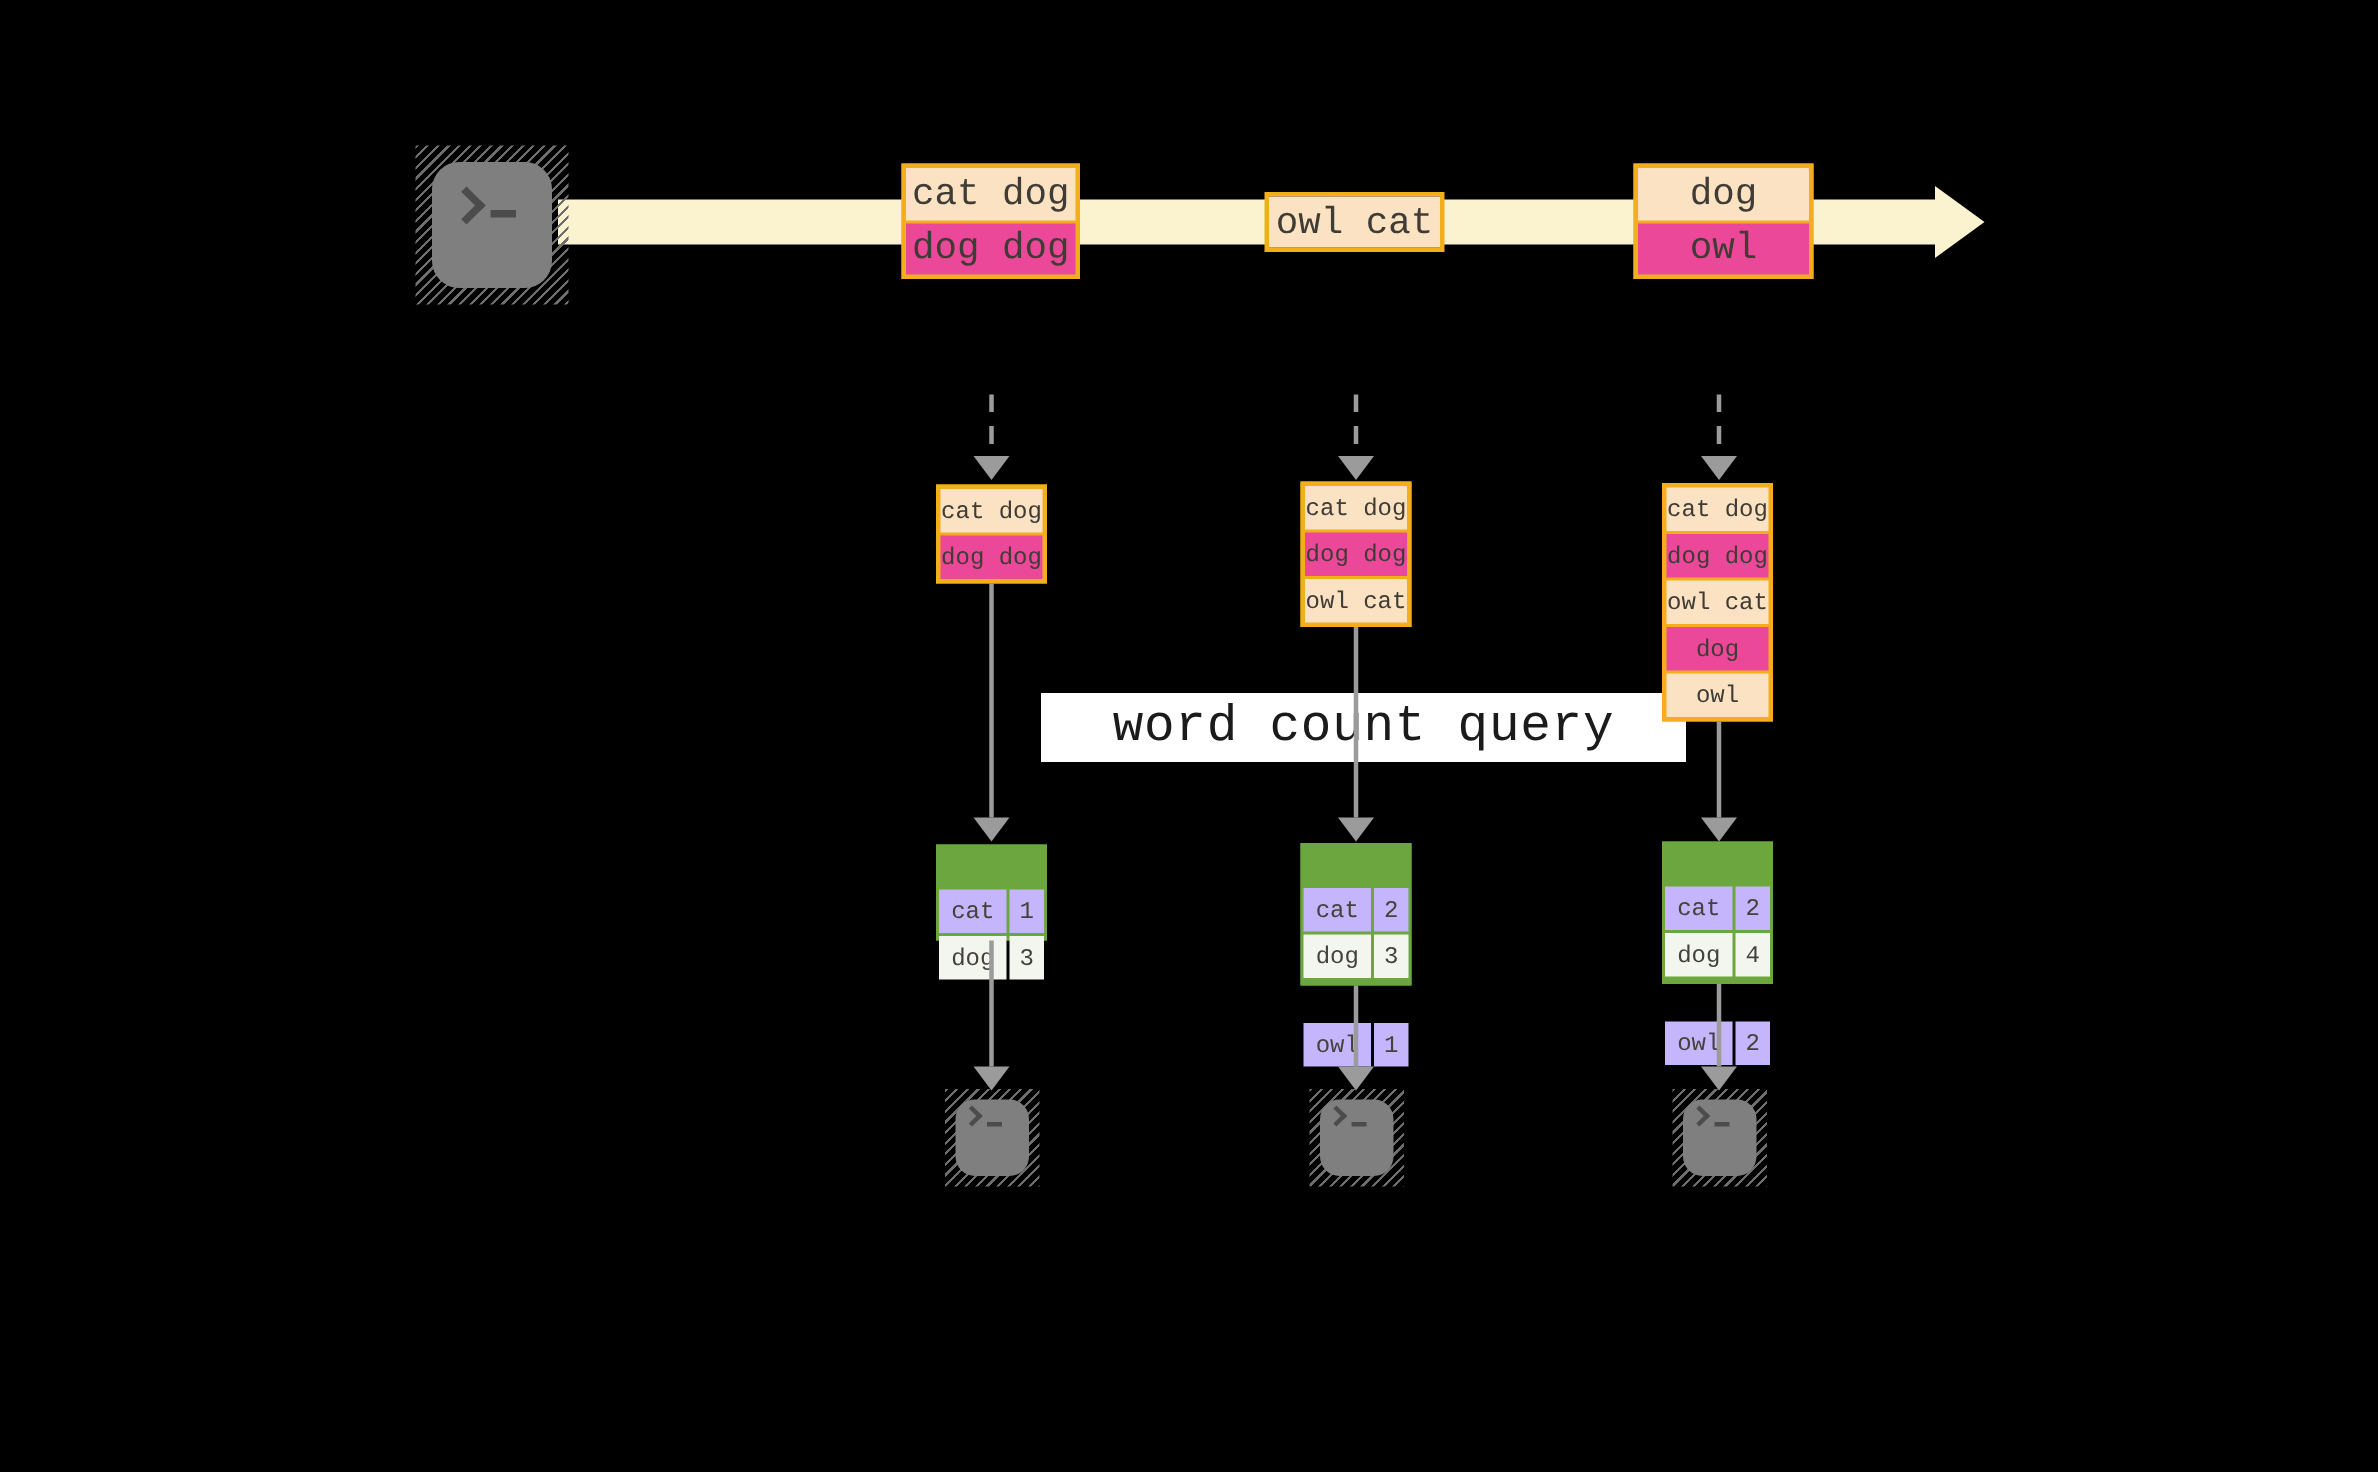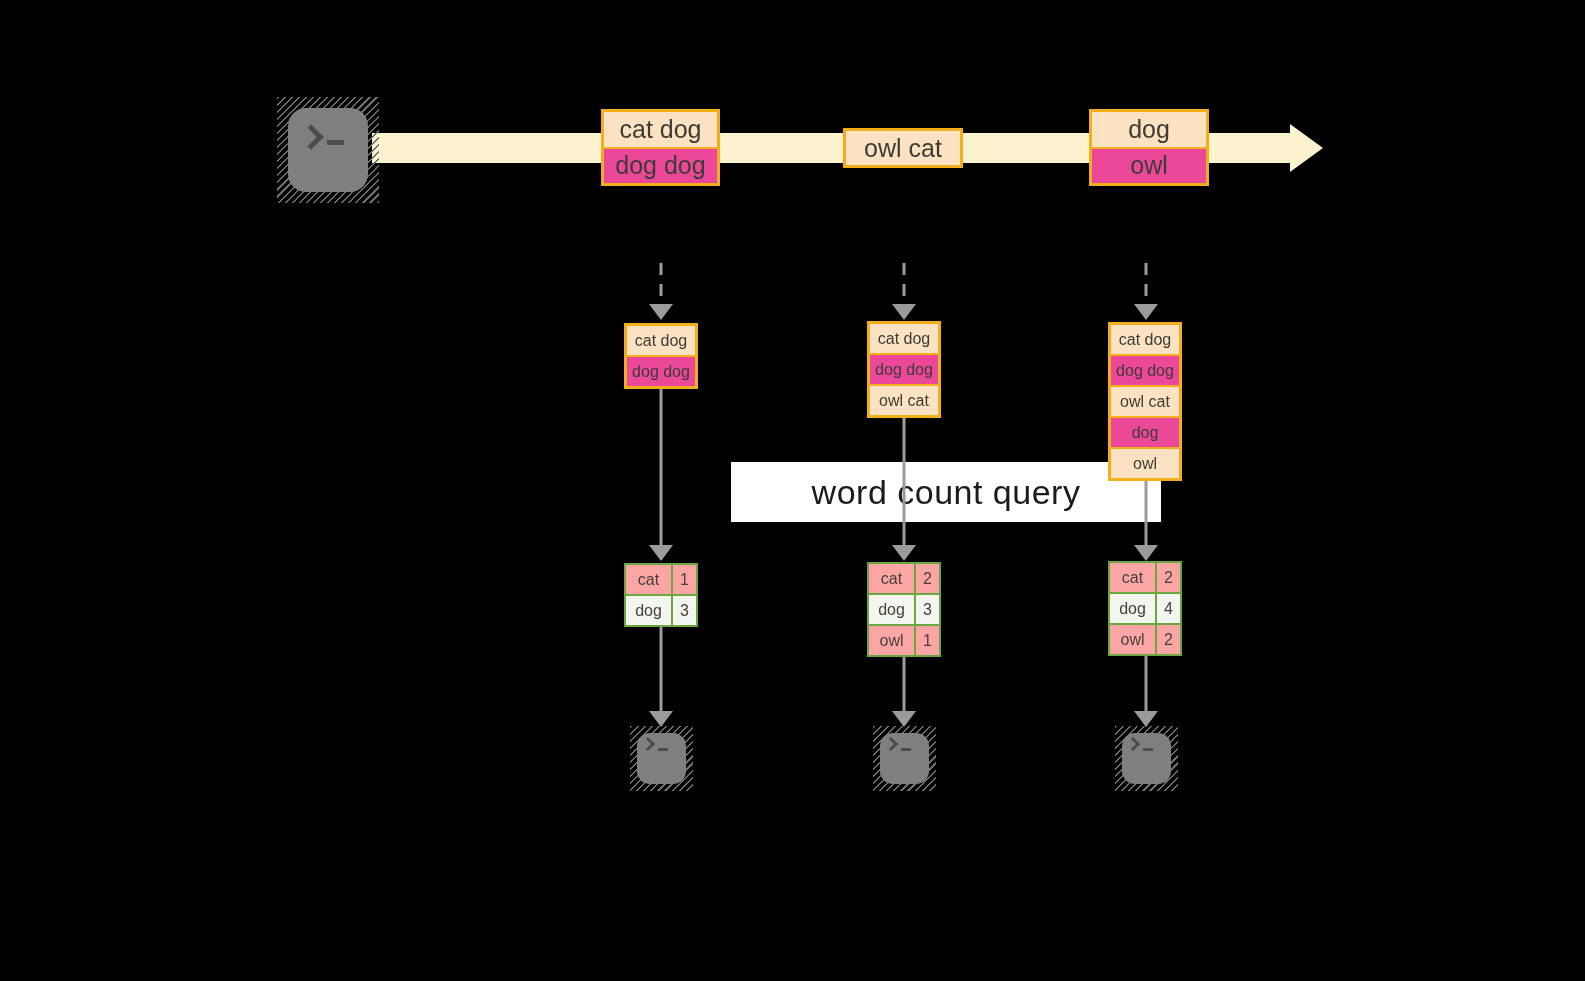--- a/index.html
+++ b/index.html
@@ -1,18 +1,18 @@
 <!DOCTYPE html>
 <html><head>
 <meta charset="utf-8">
 <style>
   html,body{margin:0;padding:0;background:#000;}
   #canvas{
     position:relative;width:1585px;height:981px;background:#000000;overflow:hidden;
-    font-family:Liberation Sans, sans-serif;
+    font-family:Liberation Mono, monospace;
   }
   
   .term{
     position:absolute;
     background:repeating-linear-gradient(135deg,#6e6e6e 0 1.5px,rgba(0,0,0,0) 1.5px 5px);
   }
   .term-screen{position:absolute;background:#7f7f7f;}
   .term.big .term-screen{inset:11px;border-radius:18px;}
   .term.small .term-screen{inset:7px;border-radius:13px;}
   .chev{position:absolute;border-top:5px solid #4c4c4c;border-right:5px solid #4c4c4c;
@@ -31,29 +31,29 @@
   .evrow:nth-child(odd){background:#fbe2c3;}
   .evbox.stream .evrow{font-size:25px;}
   .evbox.buffer .evrow{font-size:16px;}
   
   .vshaft{position:absolute;width:3px;background:#9b9b9b;transform:translateX(-50%);}
   .vshaft.dashed{background:repeating-linear-gradient(180deg,#9b9b9b 0 12px,rgba(0,0,0,0) 12px 21px);}
   .ahead{position:absolute;width:0;height:0;transform:translateX(-50%);
     border-left:12px solid transparent;border-right:12px solid transparent;
     border-top:16px solid #9b9b9b;}
   
-  .qband{position:absolute;left:694px;top:462px;width:430px;height:60px;background:#ffffff;
-    display:flex;align-items:center;justify-content:center;margin-left:37px;}
+  .qband{position:absolute;left:694px;top:462px;width:430px;height:46px;background:#ffffff;
+    display:flex;align-items:center;justify-content:center;}
   .qband span{font-size:34px;color:#1b1b1b;letter-spacing:0.5px;}
   
   .tbl{position:absolute;width:74px;border:2px solid #6ba63f;background:#6ba63f;
     display:grid;grid-template-columns:45px 1fr;gap:2px;box-sizing:border-box;}
   .tbl .cell{height:29px;display:flex;align-items:center;justify-content:center;
     font-size:16px;color:#45423c;background:#f3f6ee;}
-  .tbl .cell.dark{background:#fca5a5;}
+  .tbl .cell.dark{background:#c4b5fd;margin-top:28px;}
 </style>
 </head>
 <body>
 
 <div id="canvas">
 
   <div class="band"></div>
   <div class="band-head"></div>
 
   <div class="term big" style="left:277px;top:97px;width:102px;height:106px;">

